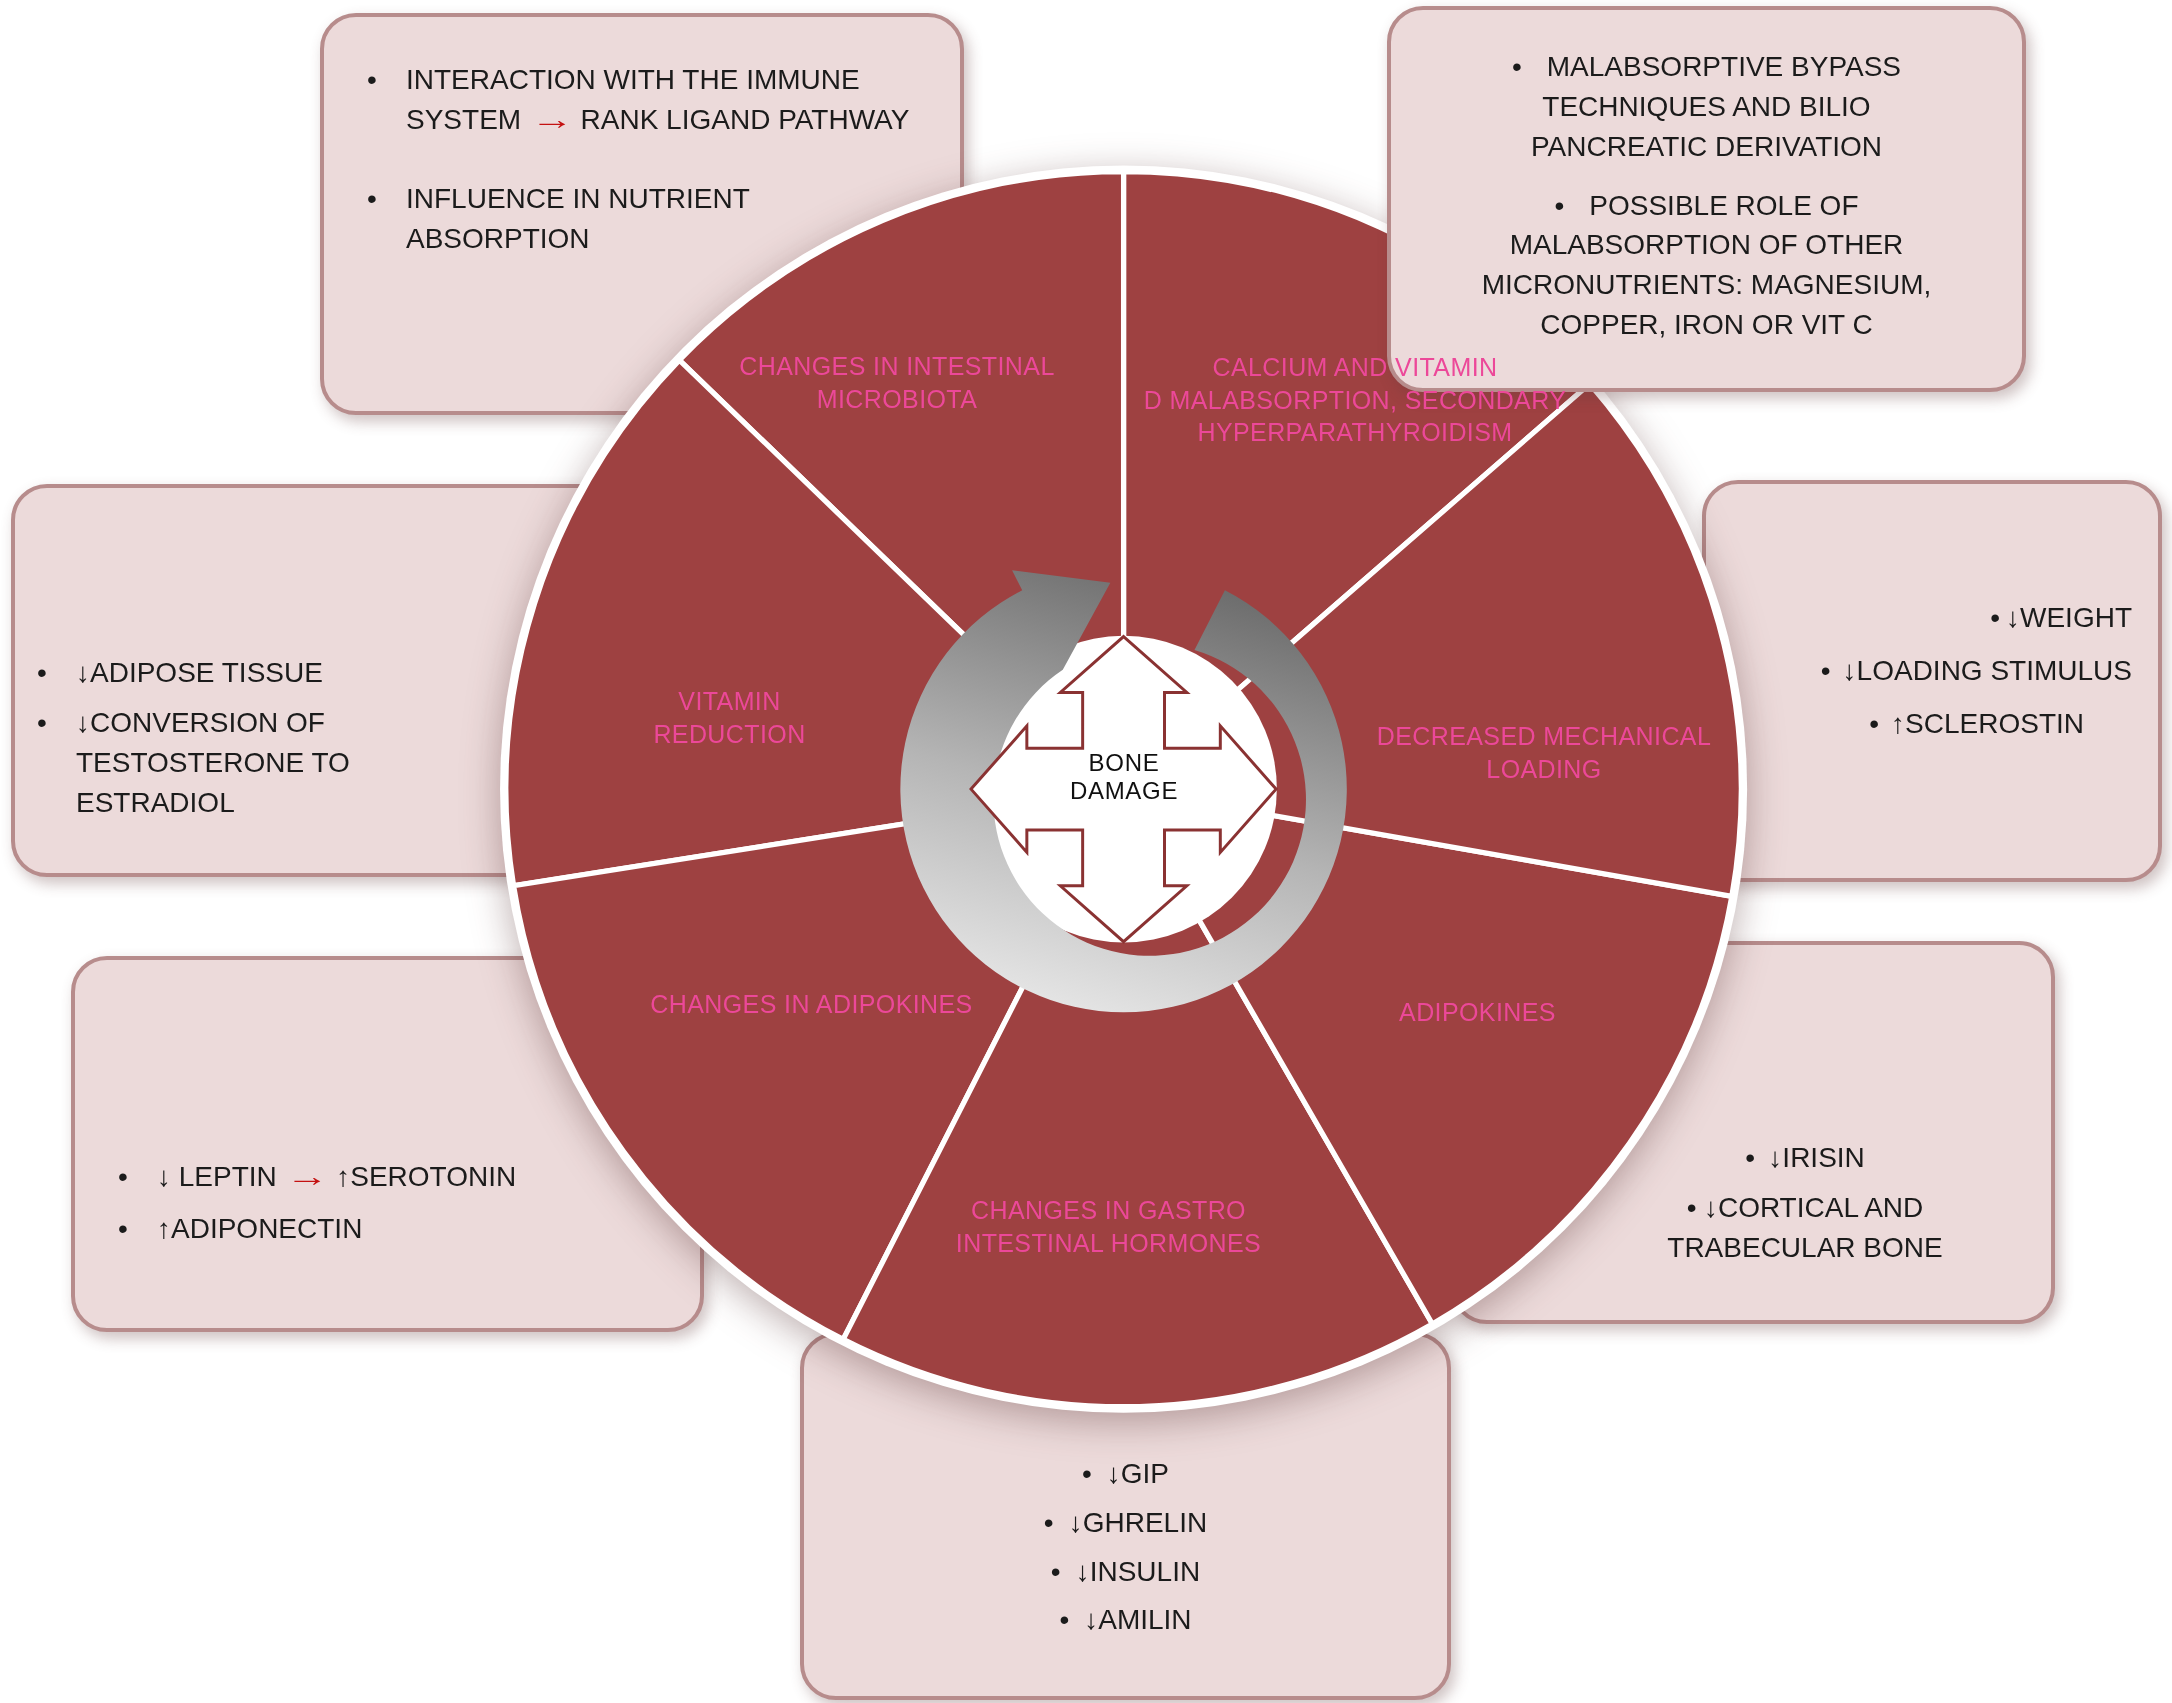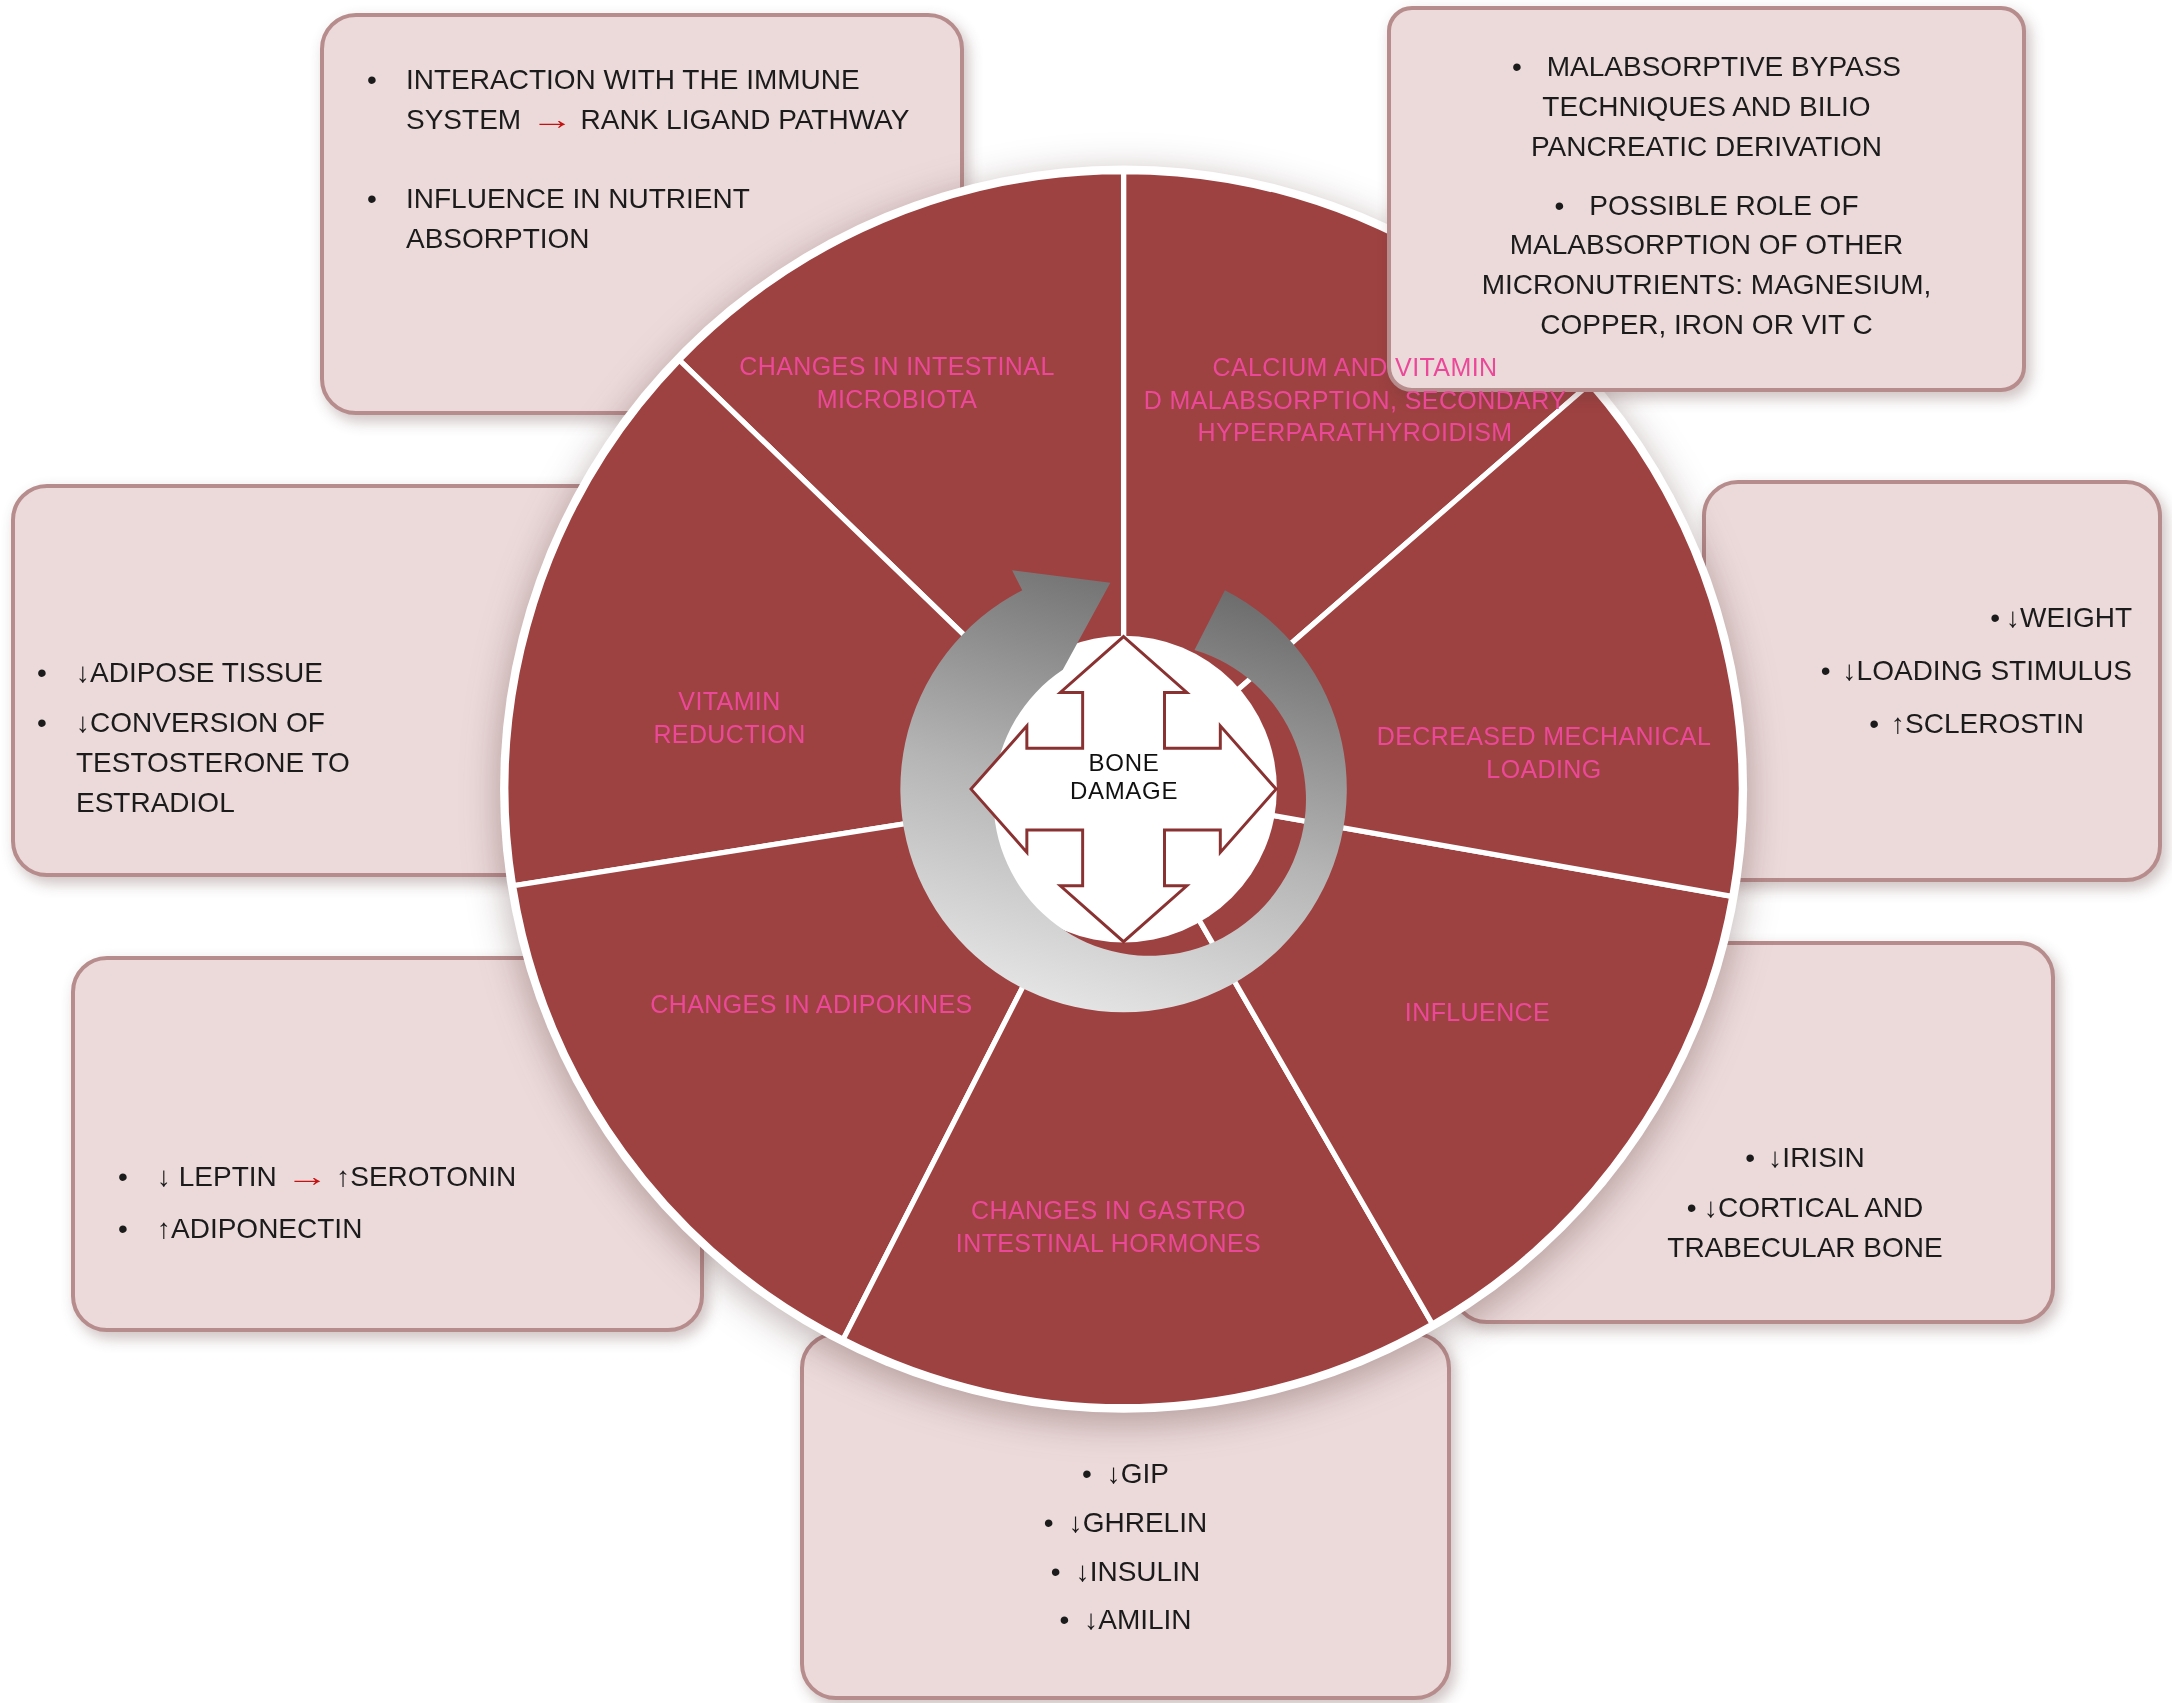--- a/index.html
+++ b/index.html
@@ -11,21 +11,21 @@
   }
 
   
   .callout {
     position:absolute; box-sizing:border-box;
     background:#ecdada; border:4.5px solid #b78c8c; border-radius:36px;
     box-shadow:4.5px 6.7px 13.4px rgba(100,60,60,0.30);
     color:#1b1b1b; font-size:28px; line-height:1.42;
     z-index:1; overflow:hidden;
   }
-  .callout.front { z-index:3;border-radius:25px; }
+  .callout.front { z-index:3; }
 
   .item { display:flex; margin-bottom:19.3px; }
   .item .bullet { flex:0 0 39px; text-align:left; }
   .txt { white-space:pre-line; }
   .txt-block { display:inline-block; }
 
   .item-center { text-align:center; margin-bottom:19.3px; }
   .item-center .txt { display:inline; vertical-align:top; }
   .bullet-inline { display:inline-block; margin-right:25px; }
   .bullet-tight { display:inline-block; margin-right:6px; }
@@ -181,21 +181,21 @@
     </g>
   </svg>
 
   <div class="wedge-label" style="left:711px;  top:350px;  width:372px;">CHANGES IN INTESTINAL
 MICROBIOTA</div>
   <div class="wedge-label" style="left:1139px; top:351px;  width:432px;">CALCIUM AND VITAMIN
 D MALABSORPTION, SECONDARY
 HYPERPARATHYROIDISM</div>
   <div class="wedge-label" style="left:1358px; top:688px;  width:372px;margin-top:32px;">DECREASED MECHANICAL
 LOADING</div>
-  <div class="wedge-label" style="left:1366px; top:996px; width:223px;">INFLUENCE</div>
+  <div class="wedge-label" style="left:1366px; top:996px; width:223px;">ADIPOKINES</div>
   <div class="wedge-label" style="left:930px; top:1194px; width:357px;">CHANGES IN GASTRO
 INTESTINAL HORMONES</div>
   <div class="wedge-label" style="left:629px;  top:988px; width:365px;">CHANGES IN ADIPOKINES</div>
   <div class="wedge-label" style="left:618px;  top:685px;  width:223px;">VITAMIN
 REDUCTION</div>
 
   <div class="center-label" style="left:994px; top:749px; width:260px;">BONE
 DAMAGE</div>
 
 </div>

